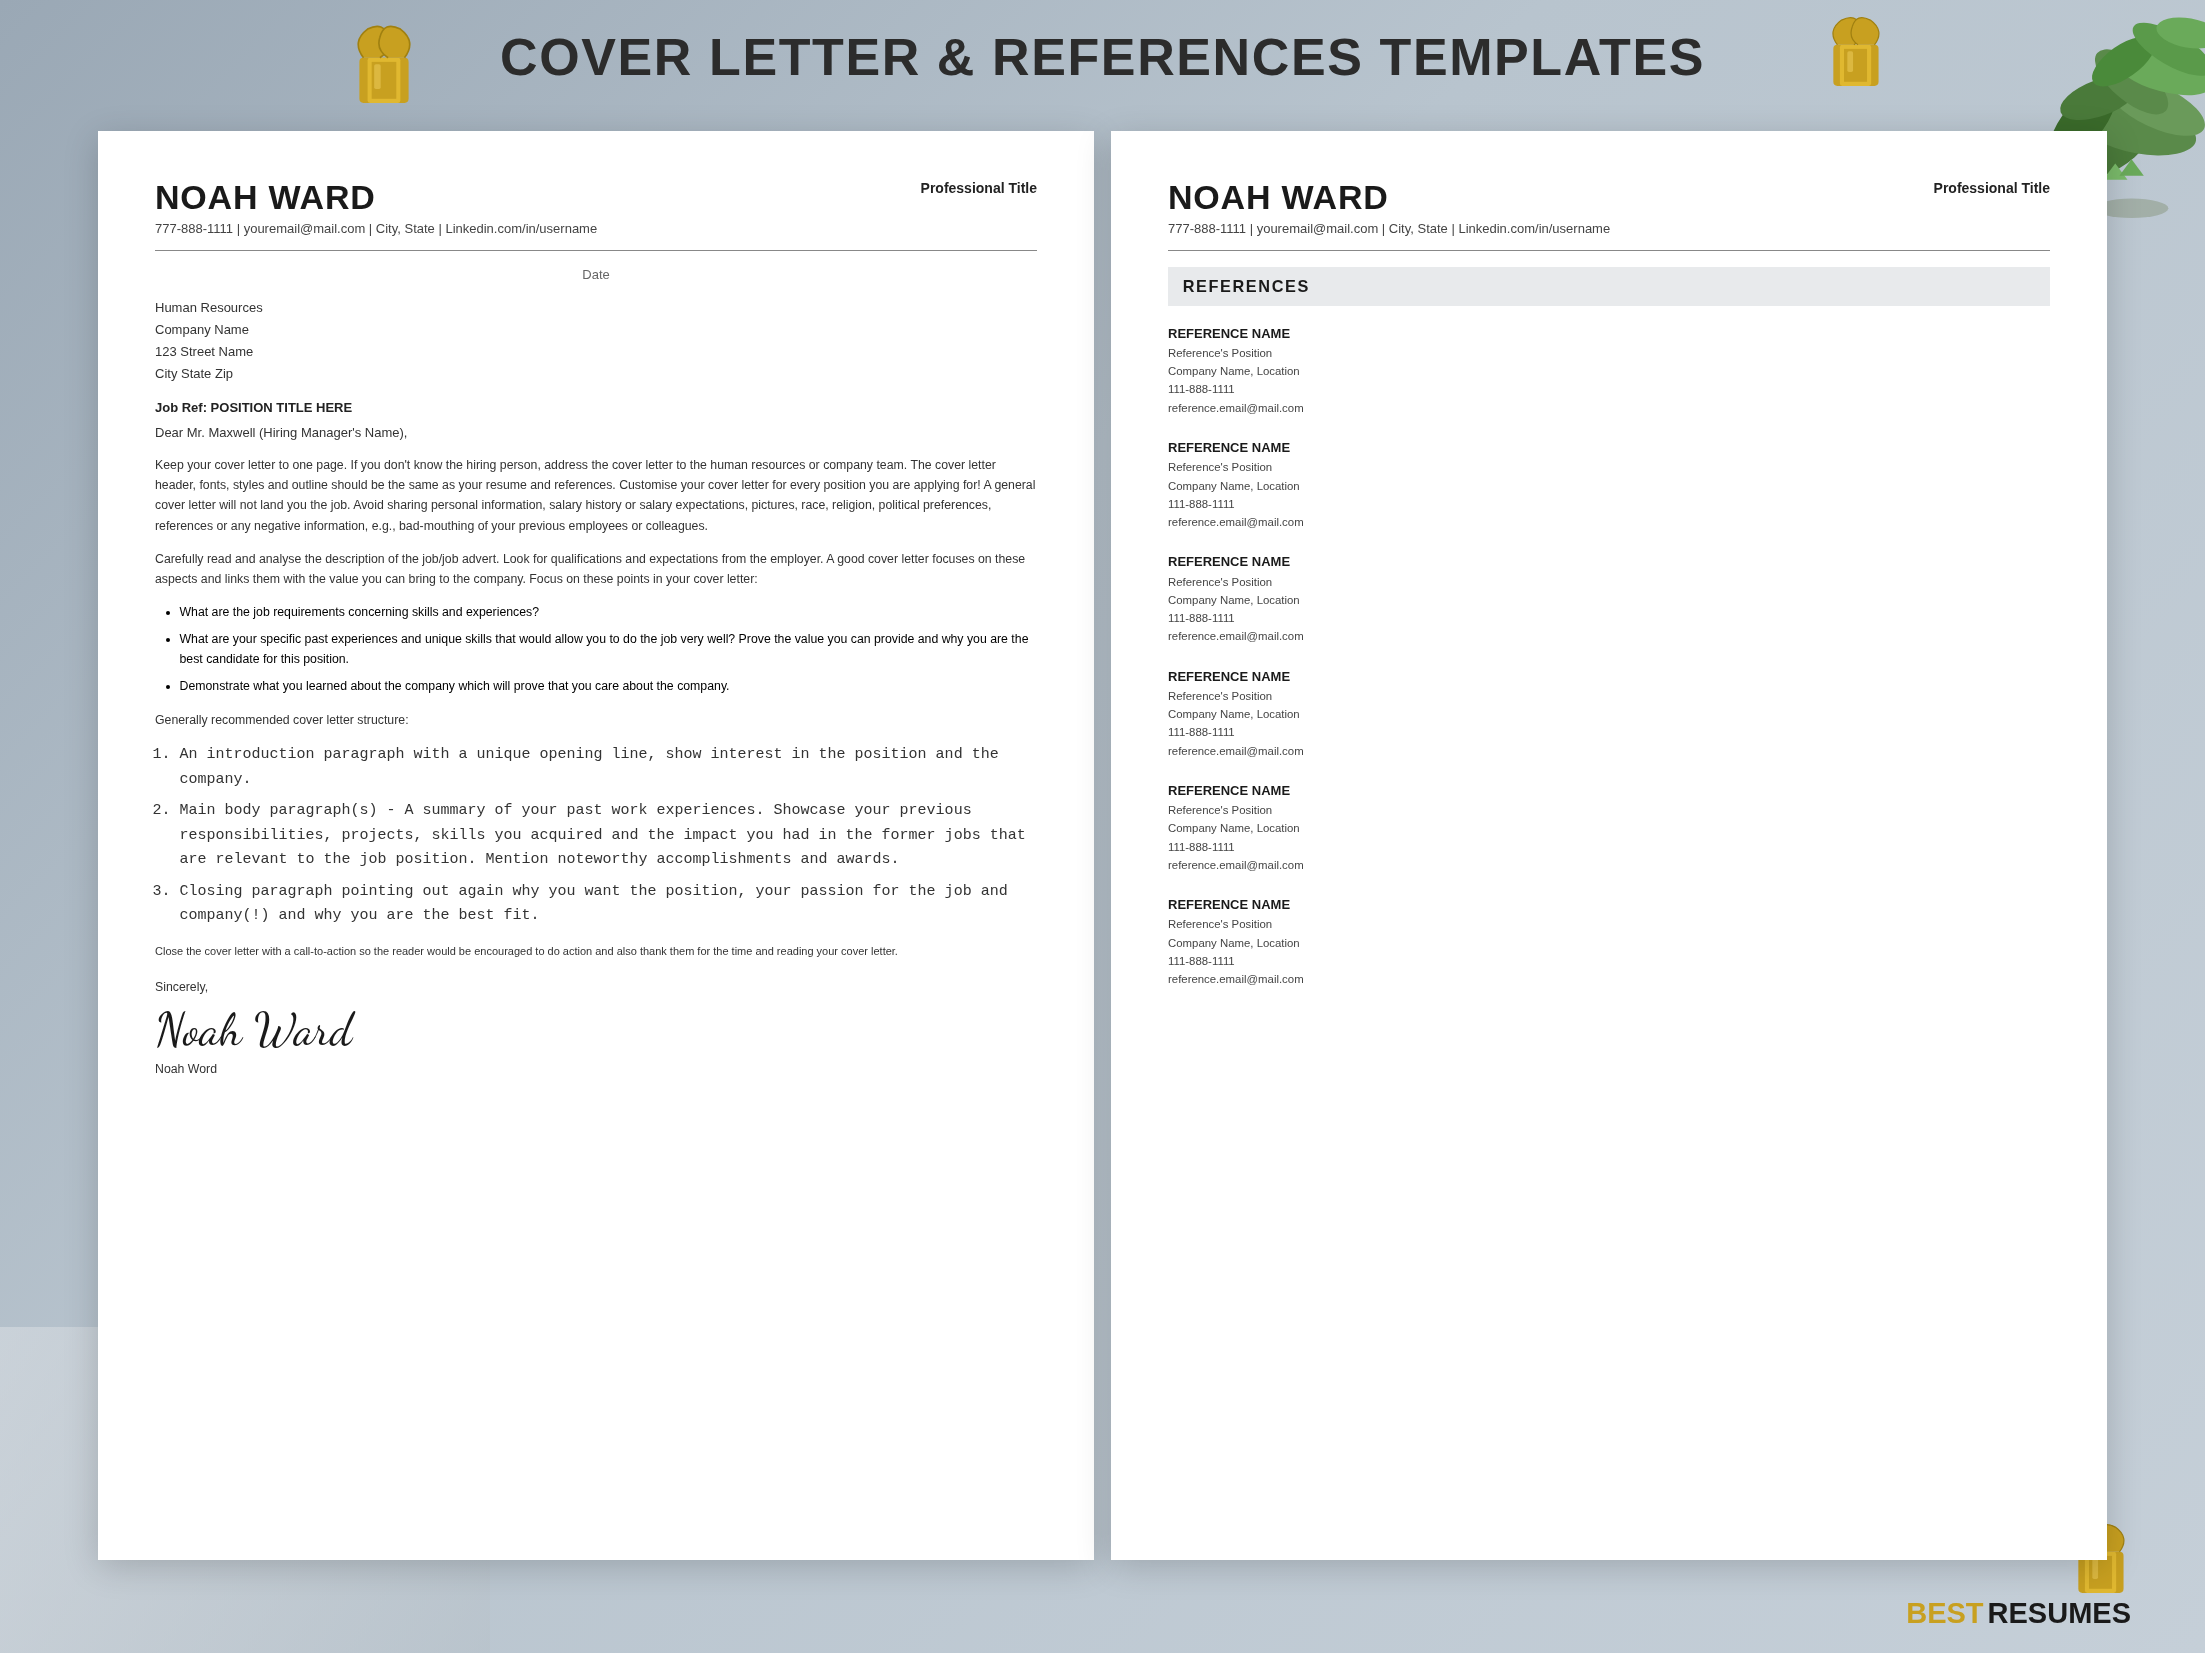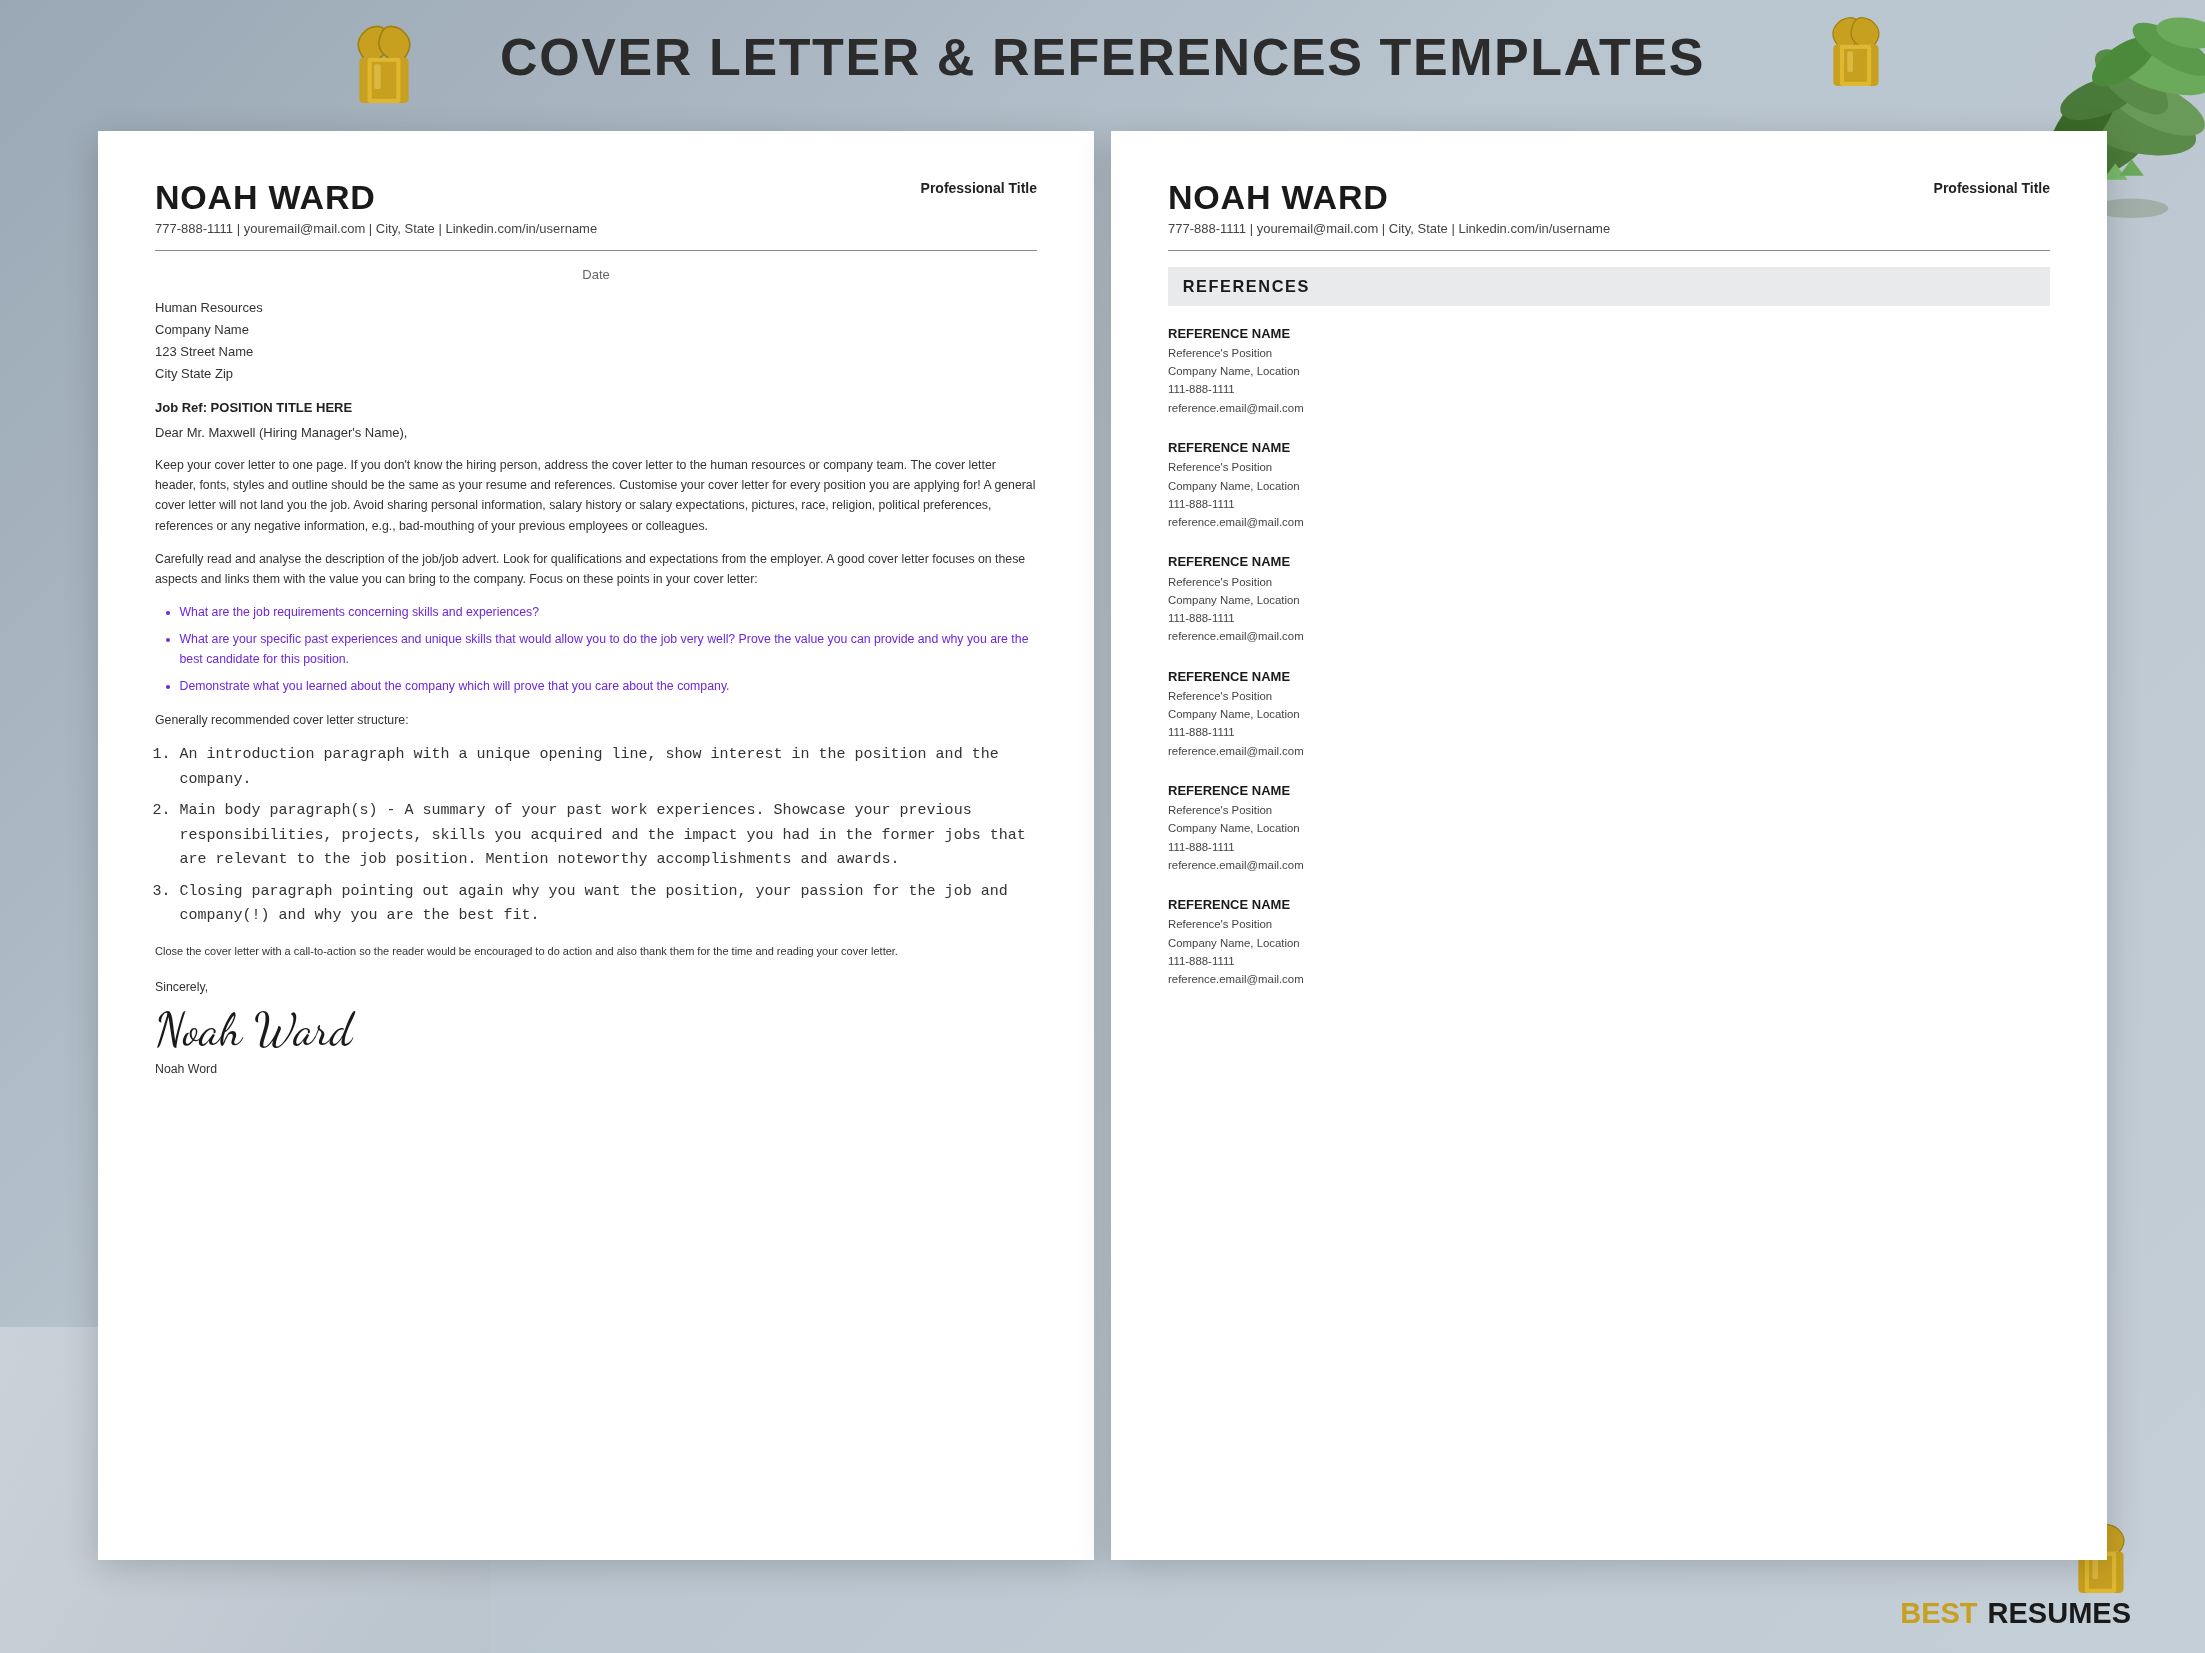--- a/index.html
+++ b/index.html
@@ -189,21 +189,21 @@
       font-family: 'Arial', sans-serif;
       font-size: 12.3px;
       color: #333;
       line-height: 1.65;
       margin-bottom: 13px;
     }
 
     .bullet-list {
       font-family: 'Arial', sans-serif;
       font-size: 12.3px;
-      color: #6d28d9;
+      color: #000000;
       line-height: 1.65;
       margin-left: 24.5px;
       margin-bottom: 13px;
     }
 
     .bullet-list li {
       margin-bottom: 6.5px;
     }
 
     .numbered-list {
@@ -285,21 +285,21 @@
       line-height: 1.6;
     }
 
     
     .brand {
       position: absolute;
       bottom: 24.5px;
       right: 74px;
       display: flex;
       align-items: baseline;
-      gap: 10px;
+      gap: 4px;
     }
 
     .brand-best {
       font-family: 'Arial Black', 'Arial', sans-serif;
       font-size: 29px;
       font-weight: 900;
       color: #c8a020;
       text-transform: uppercase;
     }
 

